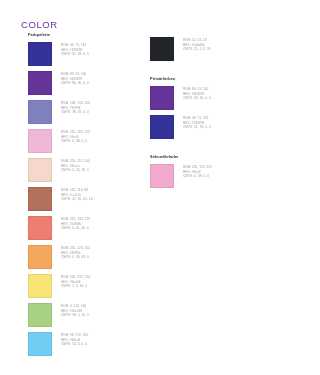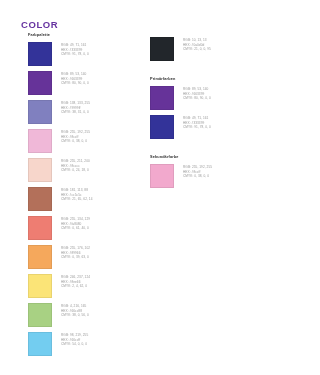--- a/index.html
+++ b/index.html
@@ -19,21 +19,21 @@
     position: absolute;
     inset: 0;
     background: #ffffff;
   }
 
   .page-title {
     position: absolute;
     left: 21px;
     top: 19px;
     font-size: 9.5px;
-    font-weight: bold;
+    font-weight: normal;
     letter-spacing: 0.6px;
     color: #6633a0;
     line-height: 11px;
   }
 
   .column {
     position: absolute;
   }
 
   .column-left {

